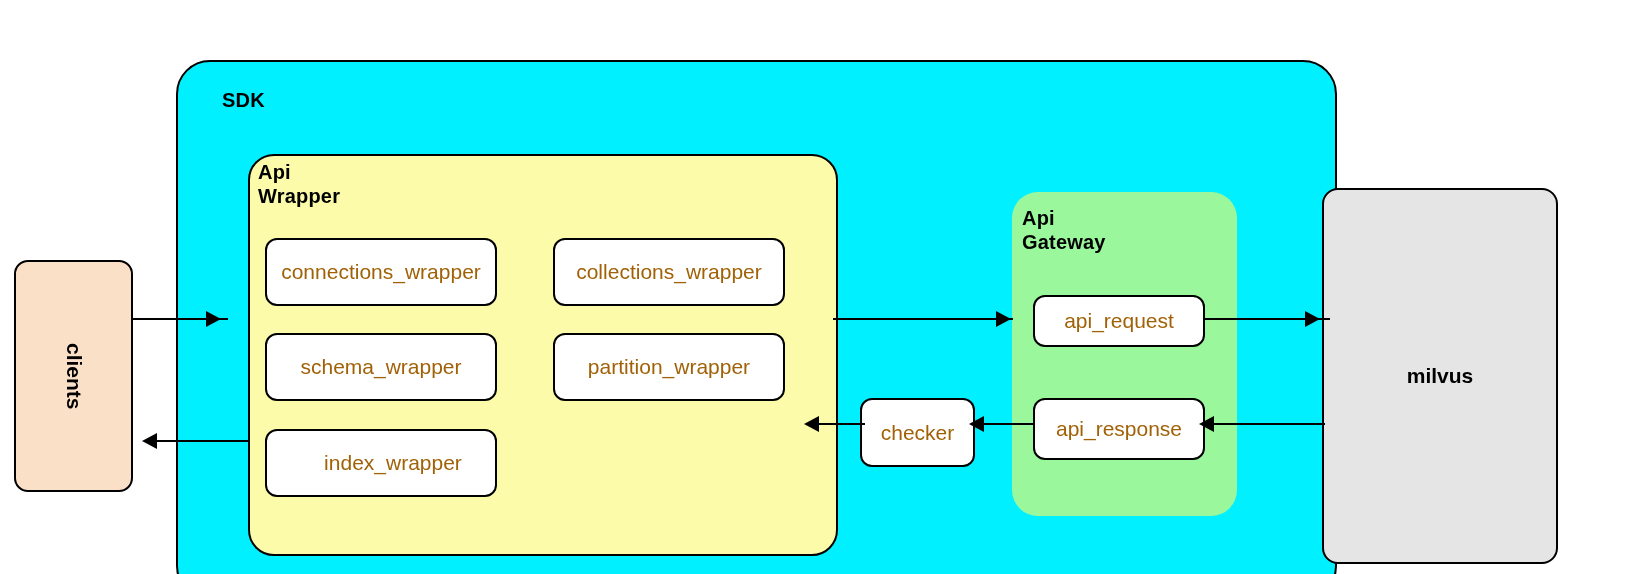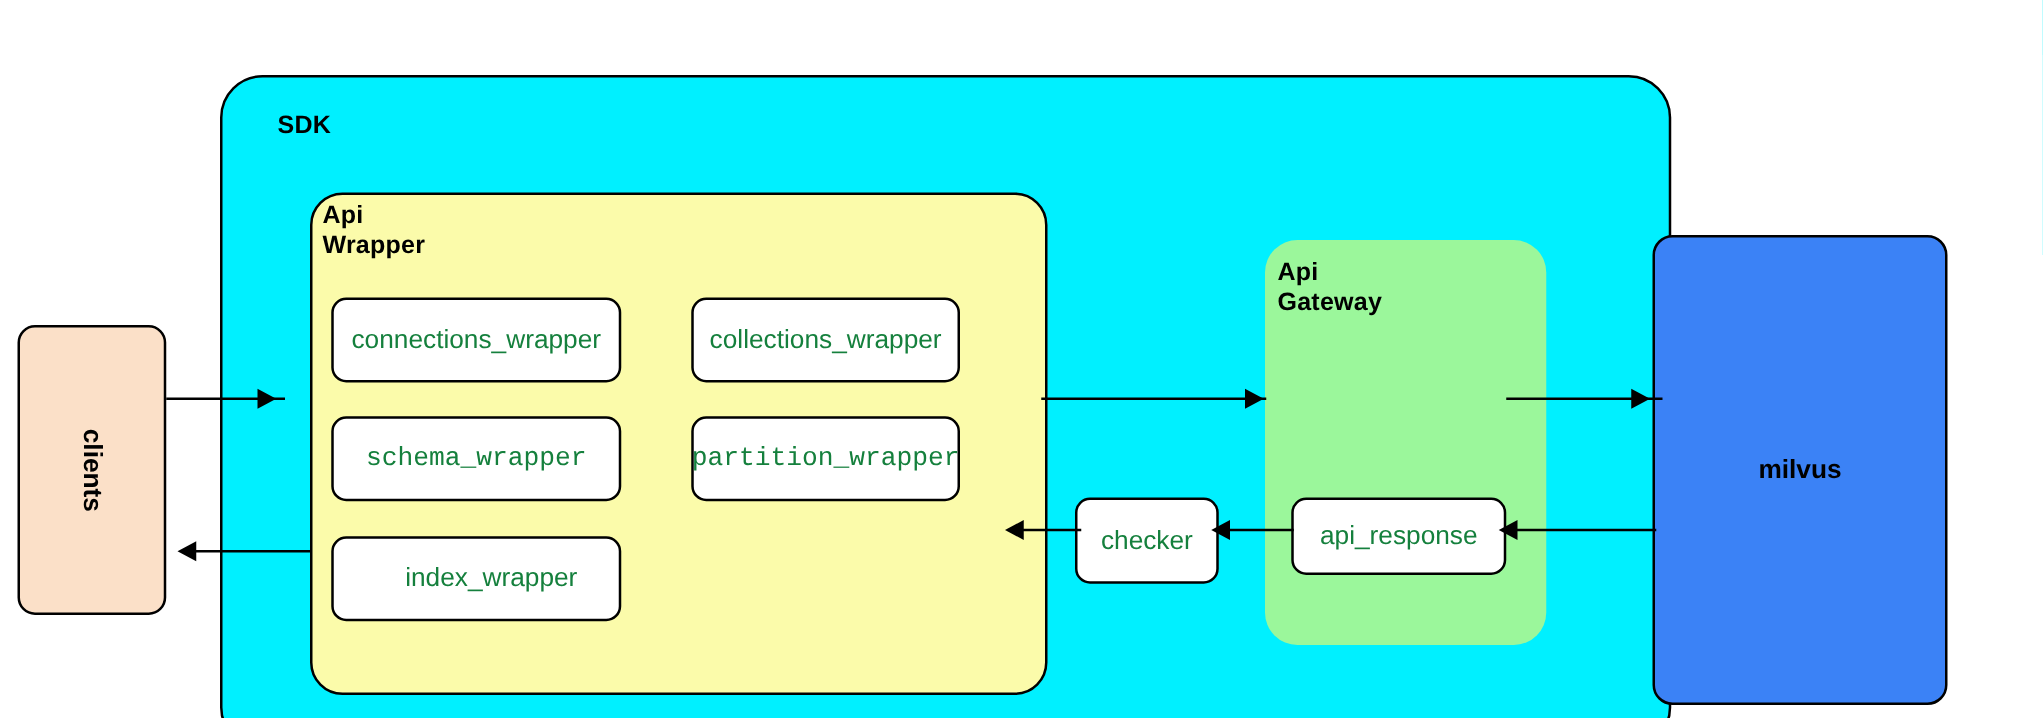--- a/index.html
+++ b/index.html
@@ -29,47 +29,47 @@
   }
   .cap-sdk{left:222px;top:44px;}
   .cap-wrapper{left:258px;top:116px;text-align:left;}
   .cap-gateway{left:1022px;top:162px;text-align:left;}
 
   
   .leaf{
     position:absolute;box-sizing:border-box;
     background:#ffffff;border:2px solid #000000;border-radius:12px;
     display:flex;align-items:center;justify-content:center;
-    font-size:21px;color:#15803d;
+    font-size:21px;color:#a16207;
   }
 
   .w-c1{left:265px;width:232px;height:68px;}
-  .w-c2{left:553px;width:215px;height:68px;}
+  .w-c2{left:553px;width:232px;height:68px;}
   .w-r1{top:194px;}
-  .w-r2{top:289px;font-family:Liberation Mono, monospace;}
+  .w-r2{top:289px;}
   .w-r3{top:385px;padding-left:24px;}
 
   .api-req{left:1033px;top:251px;width:172px;height:52px;}
   .api-res{left:1033px;top:354px;width:172px;height:62px;}
   .checker{left:860px;top:354px;width:115px;height:69px;}
 
   
   .clients{
     left:14px;top:216px;width:119px;height:232px;
     background:#fbe0c8;border:2px solid #000000;border-radius:14px;
   }
   .clients-label{
     position:absolute;left:0;top:0;width:100%;height:100%;
     display:flex;align-items:center;justify-content:center;
     font-weight:bold;font-size:21px;color:#000000;
     writing-mode:vertical-rl;text-orientation:mixed;
   }
   .milvus{
     left:1322px;top:144px;width:236px;height:376px;
-    background:#3b82f6;border:2px solid #000000;border-radius:16px;
+    background:#e5e5e5;border:2px solid #000000;border-radius:16px;
     display:flex;align-items:center;justify-content:center;
     font-weight:bold;font-size:21px;color:#000000;
   }
 
   
   .edge{position:absolute;background:#000000;}
   .edge-h{height:2px;}
   .arrow{position:absolute;width:0;height:0;}
   .arrow-right{
     border-top:8px solid transparent;border-bottom:8px solid transparent;
@@ -115,20 +115,21 @@
   <div class="leaf w-c1 w-r1">connections_wrapper</div>
   <div class="leaf w-c2 w-r1">collections_wrapper</div>
   <div class="leaf w-c1 w-r2">schema_wrapper</div>
   <div class="leaf w-c2 w-r2">partition_wrapper</div>
   <div class="leaf w-c1 w-r3">index_wrapper</div>
 
   <div class="node gateway-box"></div>
   <div class="caption cap-gateway">Api
 Gateway</div>
 
+  <div class="leaf api-req">api_request</div>
   <div class="leaf api-res">api_response</div>
 
   <div class="leaf checker">checker</div>
 
   <div class="node clients">
     <span class="clients-label">clients</span>
   </div>
 
   <div class="node milvus">milvus</div>
 

